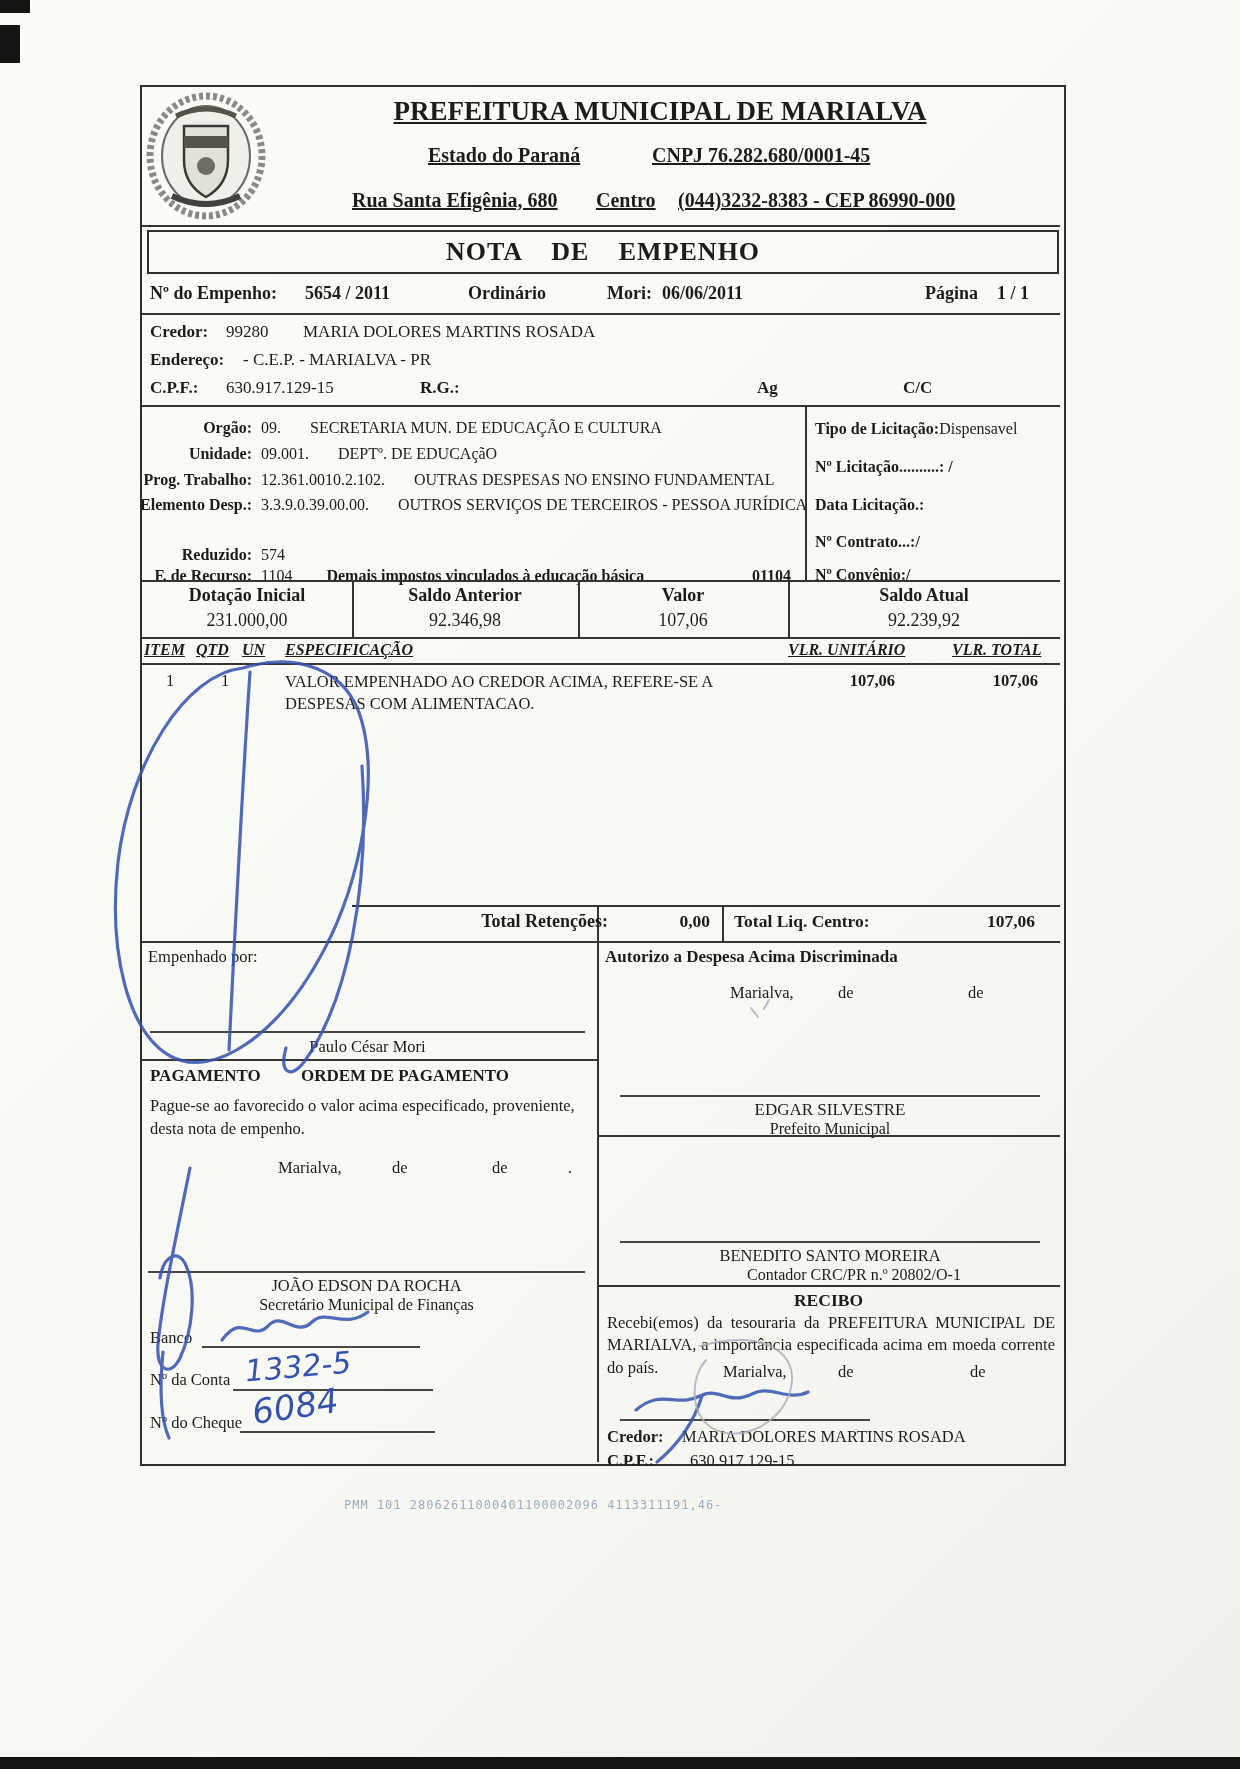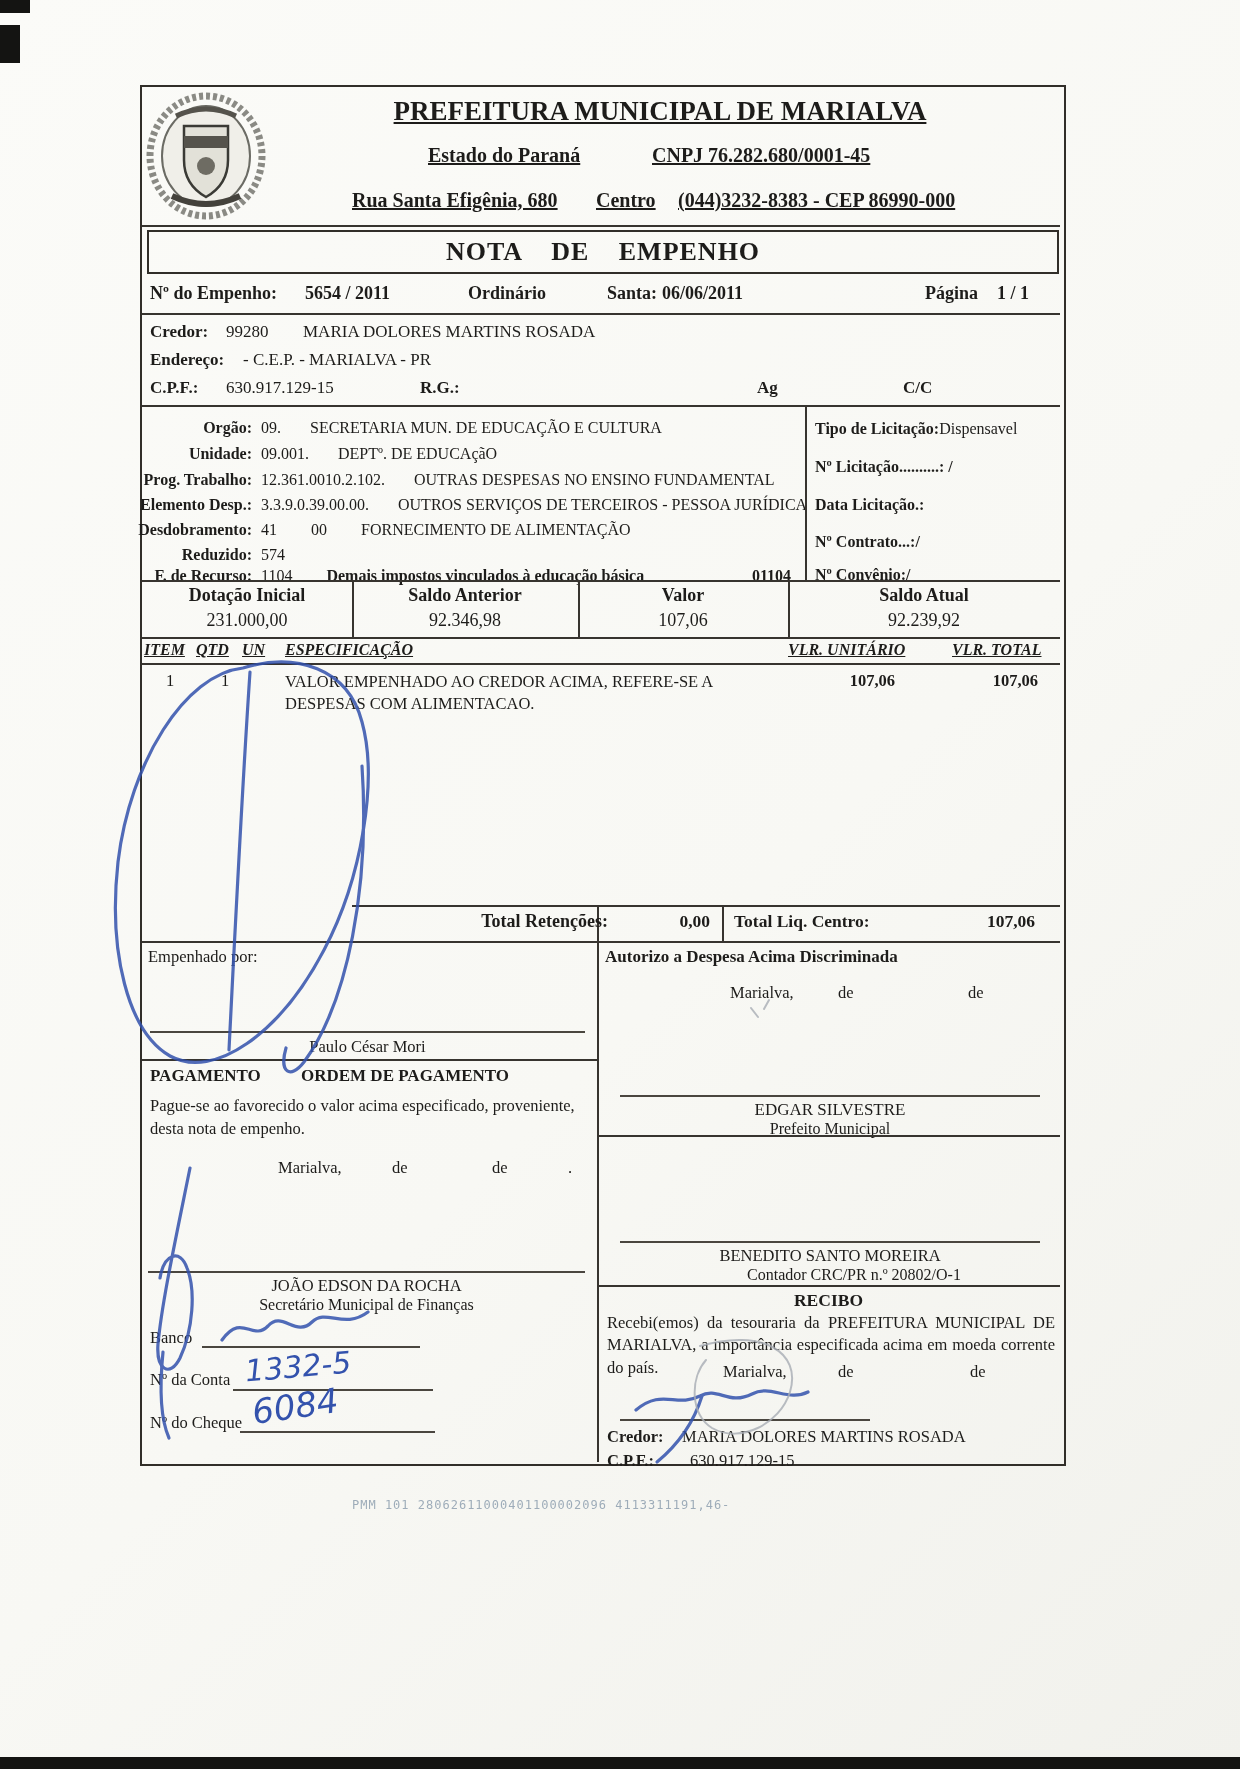--- a/index.html
+++ b/index.html
@@ -58,21 +58,21 @@
   <div class="t b u" style="left:596px;top:189px;font-size:20px">Centro</div>
   <div class="t b u" style="left:678px;top:189px;font-size:20px">(044)3232-8383  -  CEP 86990-000</div>
 
   <div class="hl" style="left:142px;top:225px;width:918px"></div>
 
   <div class="band">NOTA DE EMPENHO</div>
 
   <div class="t b" style="left:150px;top:283px;font-size:18px">Nº do Empenho:</div>
   <div class="t b" style="left:305px;top:283px;font-size:18px">5654 / 2011</div>
   <div class="t b" style="left:468px;top:283px;font-size:18px">Ordinário</div>
-  <div class="t b" style="left:607px;top:283px;font-size:18px">Santa:</div>
+  <div class="t b" style="left:607px;top:283px;font-size:18px">Mori:</div>
   <div class="t b" style="left:662px;top:283px;font-size:18px">06/06/2011</div>
   <div class="t b" style="left:925px;top:283px;font-size:18px">Página</div>
   <div class="t b" style="left:997px;top:283px;font-size:18px">1 / 1</div>
 
   <div class="hl" style="left:142px;top:313px;width:918px"></div>
 
   <div class="t b" style="left:150px;top:322px">Credor:</div>
   <div class="t" style="left:226px;top:322px">99280</div>
   <div class="t" style="left:303px;top:322px">MARIA DOLORES MARTINS ROSADA</div>
   <div class="t b" style="left:150px;top:350px">Endereço:</div>
@@ -97,26 +97,20 @@
   </div>
   <div class="orow" style="top:471px">
     <span class="olbl">Prog. Trabalho:</span>
     <span>12.361.0010.2.102.</span>
     <span class="oname">OUTRAS DESPESAS NO ENSINO FUNDAMENTAL</span>
   </div>
   <div class="orow" style="top:496px">
     <span class="olbl">Elemento Desp.:</span>
     <span>3.3.9.0.39.00.00.</span>
     <span class="oname">OUTROS SERVIÇOS DE TERCEIROS - PESSOA JURÍDICA</span>
-  </div>
-  <div class="orow" style="top:521px">
-    <span class="olbl">Desdobramento:</span>
-    <span>41</span>
-    <span style="margin-left:25px">00</span>
-    <span style="margin-left:25px">FORNECIMENTO DE ALIMENTAÇÃO</span>
   </div>
   <div class="orow" style="top:546px">
     <span class="olbl">Reduzido:</span>
     <span>574</span>
   </div>
   <div class="orow" style="top:567px">
     <span class="olbl">F. de Recurso:</span>
     <span>1104</span>
     <span class="b" style="margin-left:25px">Demais impostos vinculados à educação básica</span>
   </div>
@@ -216,21 +210,21 @@
   <div class="t" style="left:723px;top:1362px;font-size:16.5px">Marialva,</div>
   <div class="t" style="left:838px;top:1362px;font-size:16.5px">de</div>
   <div class="t" style="left:970px;top:1362px;font-size:16.5px">de</div>
 
   <div class="sig" style="left:620px;top:1419px;width:250px"></div>
   <div class="t b" style="left:607px;top:1427px;font-size:16.5px">Credor:</div>
   <div class="t" style="left:682px;top:1427px;font-size:16.5px">MARIA DOLORES MARTINS ROSADA</div>
   <div class="t b" style="left:607px;top:1451px;font-size:16.5px">C.P.F.:</div>
   <div class="t" style="left:690px;top:1451px;font-size:16.5px">630.917.129-15</div>
 
-  <div class="footer-print" style="left:352px;top:1498px">PMM 101 28062611000401100002096 4113311191,46-</div>
+  <div class="footer-print" style="left:344px;top:1498px">PMM 101 28062611000401100002096 4113311191,46-</div>
 
   <svg class="ink" width="1240" height="1769" viewBox="0 0 1240 1769">
     <g fill="none" stroke="#3352ad" stroke-width="3.2" stroke-linecap="round" opacity="0.85">
       <path d="M243 668 C185 674 130 762 118 862 C108 952 128 1032 170 1056 C214 1080 280 1034 324 950 C362 878 378 780 362 722 C348 668 296 652 243 668 Z"></path>
       <path d="M250 672 C242 790 236 910 229 1050"></path>
       <path d="M362 766 C370 886 348 1002 304 1062 C290 1080 279 1072 286 1048"></path>
       <path d="M190 1168 C175 1242 162 1302 158 1344 C156 1370 170 1378 180 1358 C193 1330 196 1290 187 1268 C180 1248 164 1254 160 1278"></path>
       <path d="M163 1352 C159 1392 161 1420 169 1438"></path>
       <path d="M222 1340 C242 1312 252 1342 268 1326 C282 1310 296 1338 312 1322 C326 1308 344 1330 368 1312"></path>
       <path d="M636 1410 C662 1388 676 1408 700 1396 C718 1386 728 1406 752 1394 C770 1384 788 1402 808 1392"></path>

